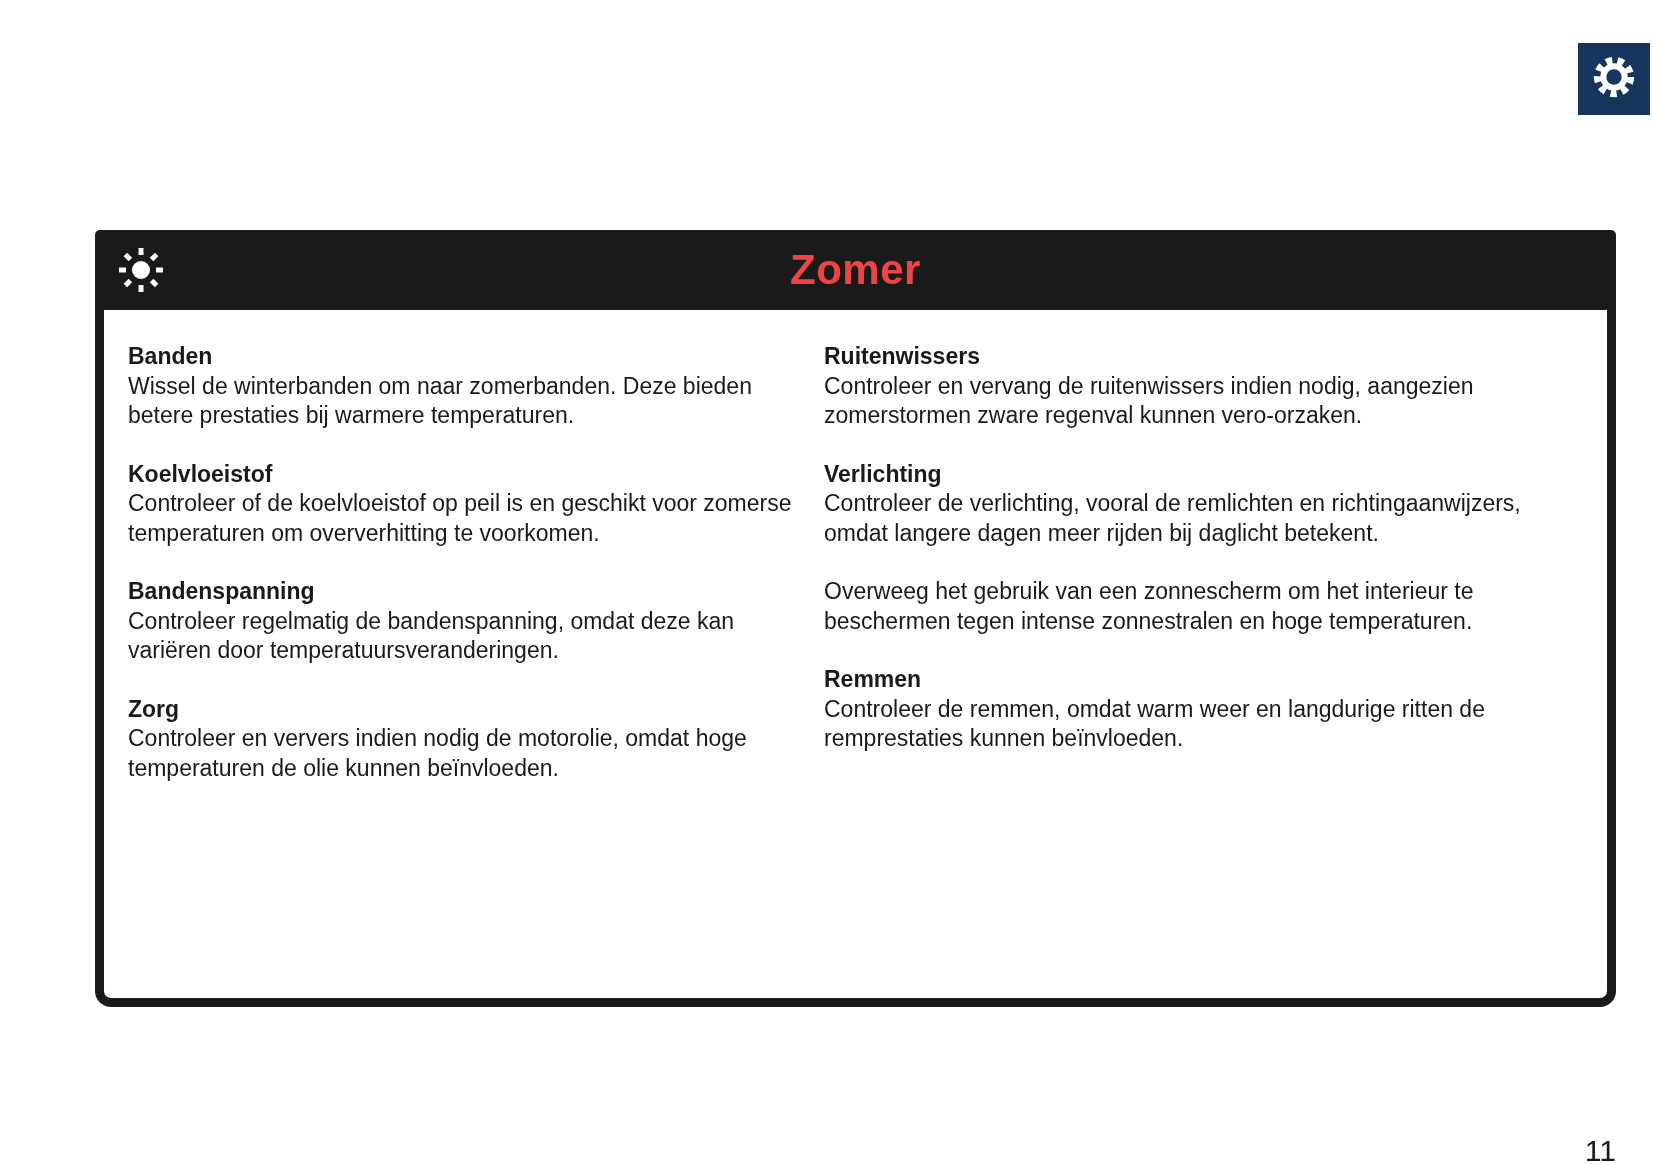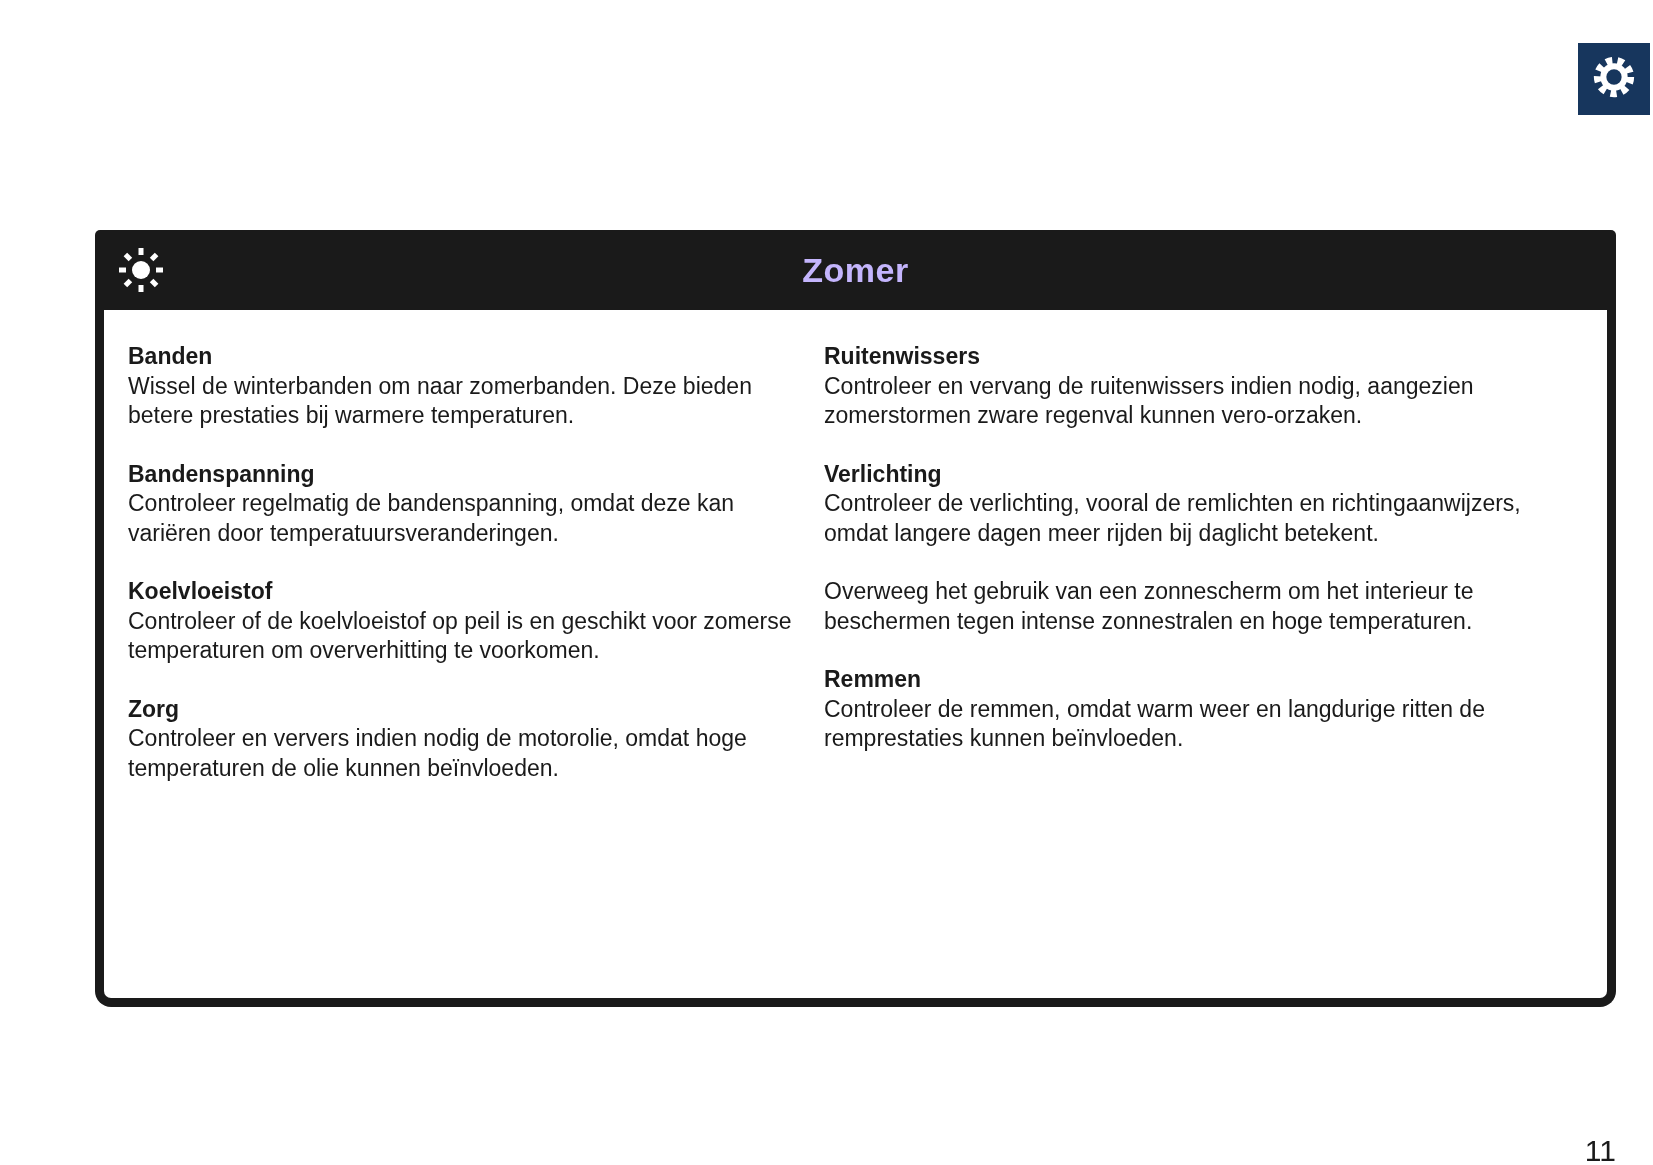--- a/index.html
+++ b/index.html
@@ -37,22 +37,22 @@
   .card-header {
     position: relative;
     height: 80px;
     background: #1a1a1a;
     border-radius: 5px 5px 0 0;
     display: flex;
     align-items: center;
     justify-content: center;
   }
   .card-title {
-    color: #c4b5fd;
-    font-size: 34px;
+    color: #ef4444;
+    font-size: 42px;
     font-weight: bold;
     letter-spacing: 0.5px;
   }
   .sun-wrap {
     position: absolute;
     left: 22px;
     top: 16px;
     width: 48px;
     height: 48px;
   }
@@ -127,26 +127,26 @@
       <span class="card-title">Zomer</span>
     </div>
 
     <div class="card-body">
       <div class="col-left">
         <div class="section">
           <h3>Banden</h3>
           <p>Wissel de winterbanden om naar zomerbanden. Deze bieden betere prestaties bij warmere temperaturen.</p>
         </div>
         <div class="section">
+          <h3>Koelvloeistof</h3>
+          <p>Controleer of de koelvloeistof op peil is en geschikt voor zomerse temperaturen om oververhitting te voorkomen.</p>
+        </div>
+        <div class="section">
           <h3>Bandenspanning</h3>
           <p>Controleer regelmatig de bandenspanning, omdat deze kan variëren door temperatuursveranderingen.</p>
-        </div>
-        <div class="section">
-          <h3>Koelvloeistof</h3>
-          <p>Controleer of de koelvloeistof op peil is en geschikt voor zomerse temperaturen om oververhitting te voorkomen.</p>
         </div>
         <div class="section">
           <h3>Zorg</h3>
           <p>Controleer en ververs indien nodig de motorolie, omdat hoge temperaturen de olie kunnen beïnvloeden.</p>
         </div>
       </div>
 
       <div class="col-right">
         <div class="section">
           <h3>Ruitenwissers</h3>

